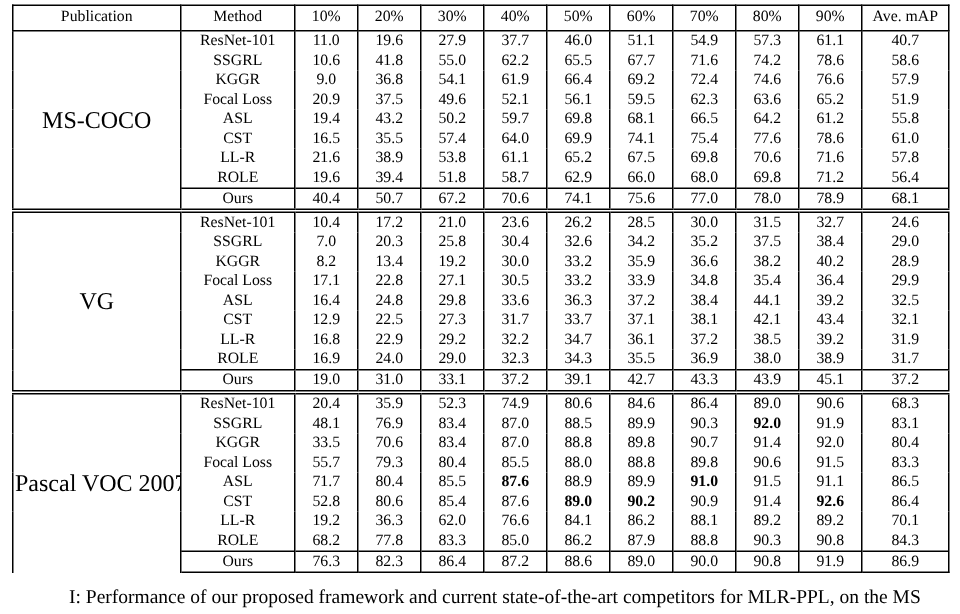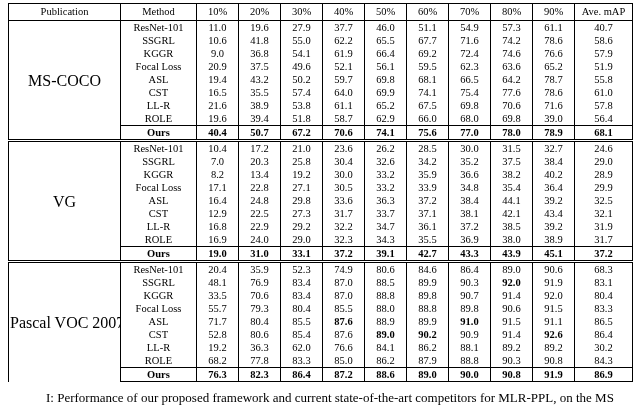--- a/index.html
+++ b/index.html
@@ -17,21 +17,21 @@
     border-left:1px solid #000;border-right:1px solid #000;
     padding:0 1px;text-align:center;vertical-align:middle;
     height:13px;line-height:13px;white-space:nowrap;overflow:hidden;
     font-weight:normal;
   }
   thead th{
     border-top:1px solid #000;border-bottom:1px solid #000;
     height:16px;line-height:16px;
   }
   tr.sec-start td{border-top:3px double #000;}
-  tr.ours-row td{border-top:1px solid #000;font-weight:bold;}
+  tr.ours-row td{border-top:1px solid #000;font-weight:normal;}
   tr.last-row td{border-bottom:1px solid #000;}
   td.bold{font-weight:bold;}
   td.pub-cell{font-size:16px;}
   td.method-cell{}
   .caption{
     position:absolute;left:0px;top:390px;width:640px;height:18px;
     font-size:13px;line-height:16px;white-space:nowrap;overflow:hidden;
     color:#000;
     padding-left:46px;
   }
@@ -129,21 +129,21 @@
         <tr class="">
           <td class="method-cell">ASL</td>
           <td>19.4</td>
           <td>43.2</td>
           <td>50.2</td>
           <td>59.7</td>
           <td>69.8</td>
           <td>68.1</td>
           <td>66.5</td>
           <td>64.2</td>
-          <td>78.7</td>
+          <td>61.2</td>
           <td>55.8</td>
         </tr>
         <tr class="">
           <td class="method-cell">CST</td>
           <td>16.5</td>
           <td>35.5</td>
           <td>57.4</td>
           <td>64.0</td>
           <td>69.9</td>
           <td>74.1</td>
@@ -168,21 +168,21 @@
         <tr class="">
           <td class="method-cell">ROLE</td>
           <td>19.6</td>
           <td>39.4</td>
           <td>51.8</td>
           <td>58.7</td>
           <td>62.9</td>
           <td>66.0</td>
           <td>68.0</td>
           <td>69.8</td>
-          <td>39.0</td>
+          <td>71.2</td>
           <td>56.4</td>
         </tr>
         <tr class="ours-row">
           <td class="method-cell">Ours</td>
           <td>40.4</td>
           <td>50.7</td>
           <td>67.2</td>
           <td>70.6</td>
           <td>74.1</td>
           <td>75.6</td>
@@ -392,21 +392,21 @@
           <td class="method-cell">LL-R</td>
           <td>19.2</td>
           <td>36.3</td>
           <td>62.0</td>
           <td>76.6</td>
           <td>84.1</td>
           <td>86.2</td>
           <td>88.1</td>
           <td>89.2</td>
           <td>89.2</td>
-          <td>30.2</td>
+          <td>70.1</td>
         </tr>
         <tr class="">
           <td class="method-cell">ROLE</td>
           <td>68.2</td>
           <td>77.8</td>
           <td>83.3</td>
           <td>85.0</td>
           <td>86.2</td>
           <td>87.9</td>
           <td>88.8</td>

